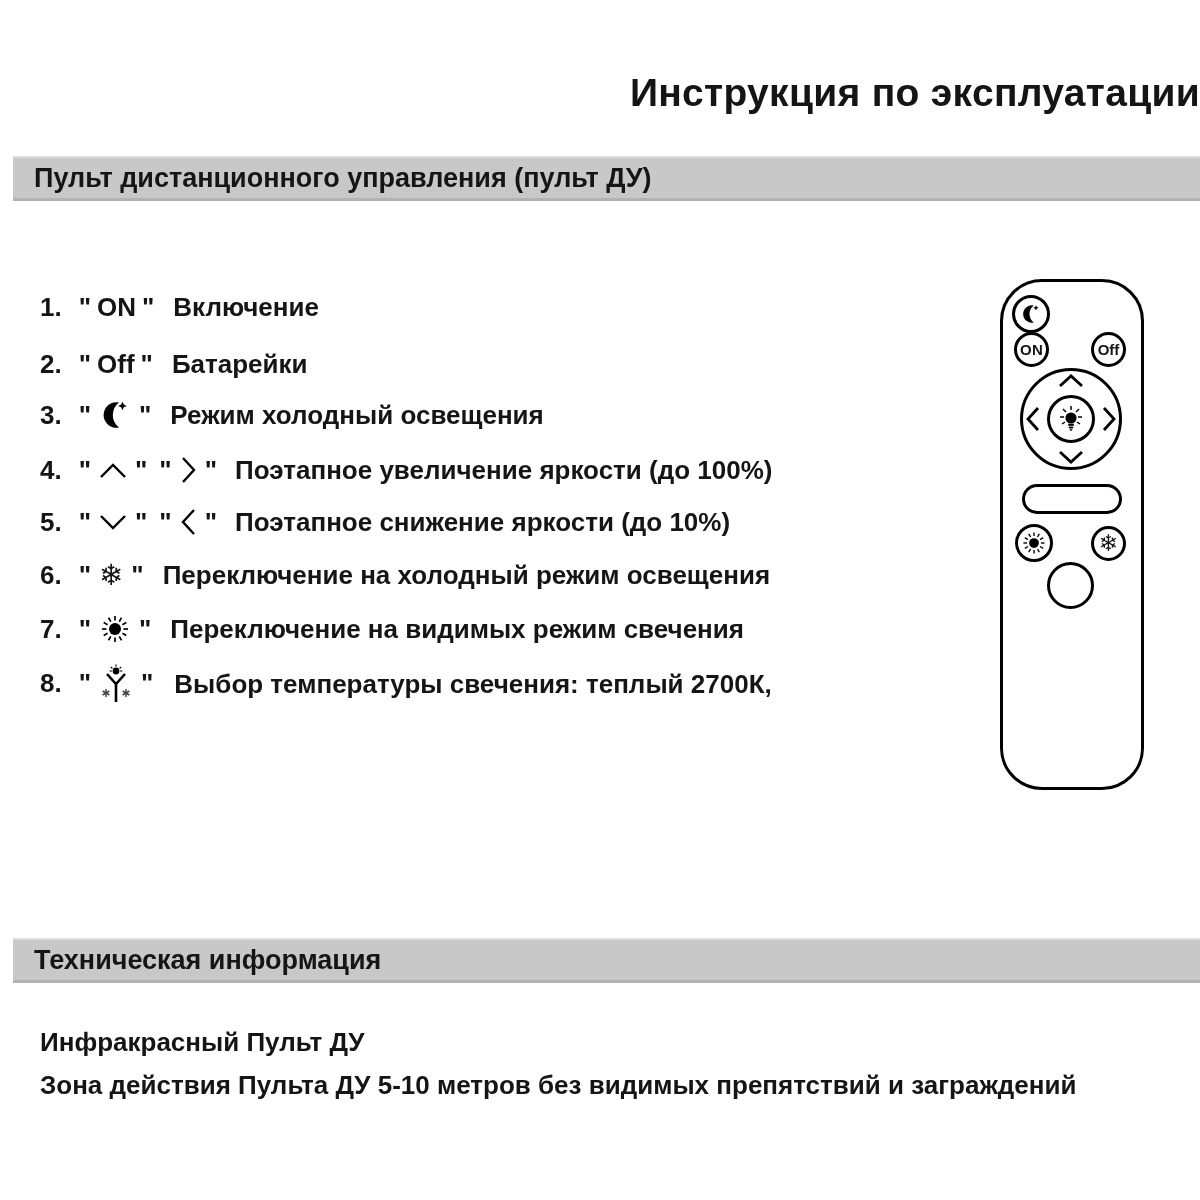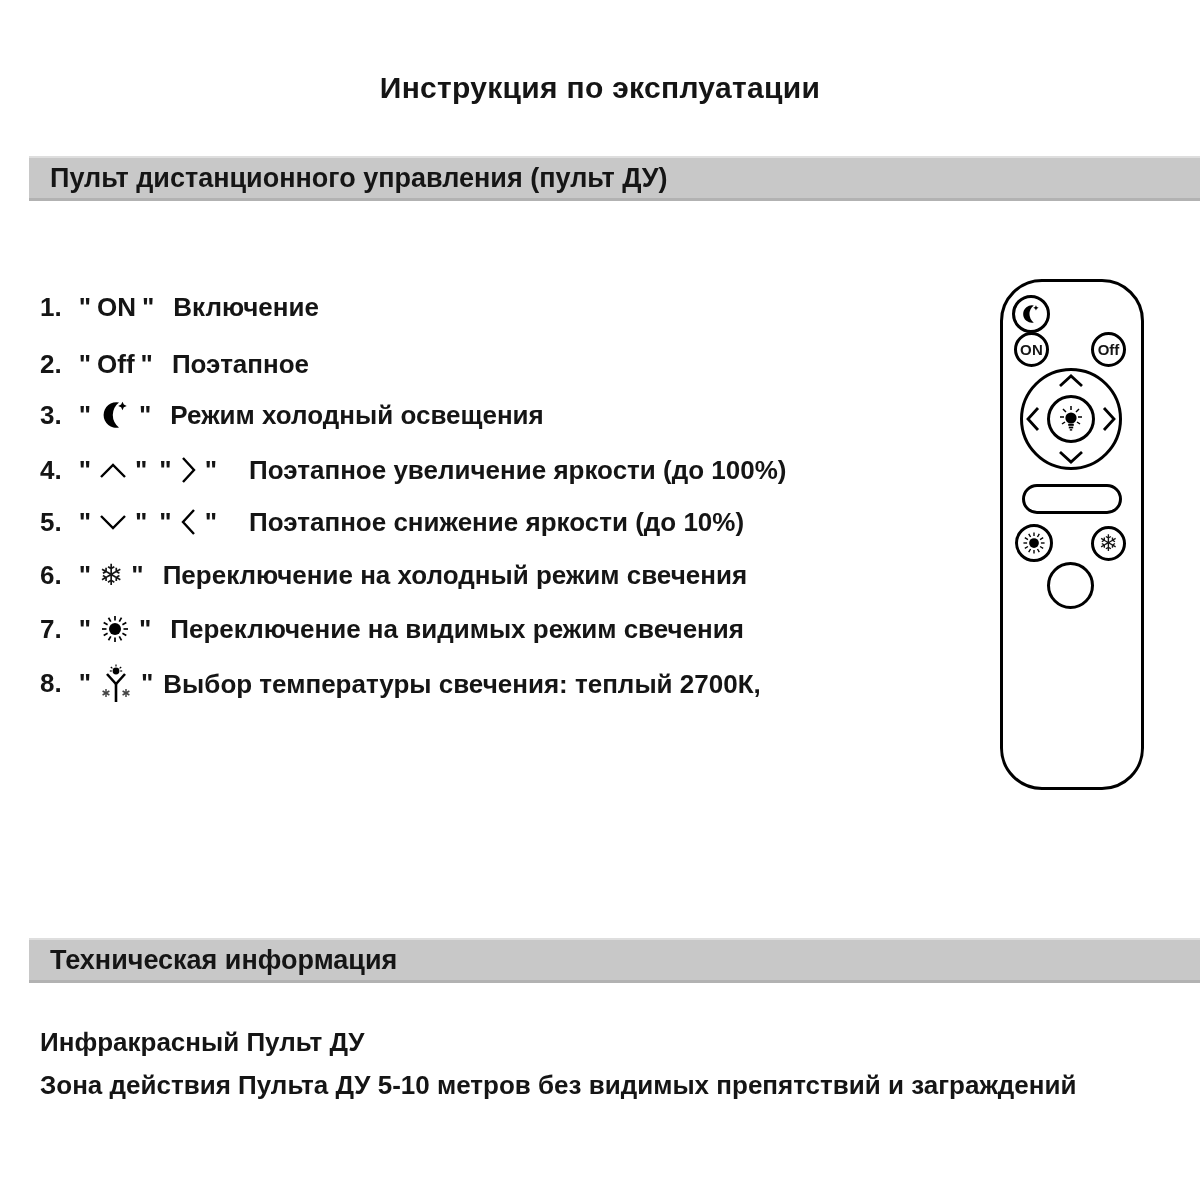--- a/index.html
+++ b/index.html
@@ -8,51 +8,50 @@
     width: 1200px; height: 1200px;
     background: #ffffff;
     position: relative;
     overflow: hidden;
     font-family: "Liberation Sans", "DejaVu Sans", sans-serif;
     font-weight: 700;
     color: #151515;
   }
   .page-title {
     position: absolute; left: 0; top: 71px; width: 100%;
-    text-align: center; font-size: 30px; letter-spacing: 0.3px;
+    text-align: right; font-size: 39px; letter-spacing: 0.3px;
   }
   .section-bar {
     position: absolute; left: 13px; right: 0; height: 45px;
     background: #c8c8c8;
     border-top: 2px solid #dedede;
     border-bottom: 3px solid #b2b2b2;
     display: flex; align-items: center;
     padding-left: 21px;
     font-size: 27px;
-    margin-left: 16px;
   }
   #bar-remote { top: 156px; }
   #bar-tech  { top: 938px; }
 
   .items { position: absolute; left: 40px; top: 0; width: 920px; font-size: 26px; }
   .row { position: absolute; left: 0; height: 36px; display: flex; align-items: center; white-space: nowrap; }
   .row .num { margin-right: 11px; }
   .row .q   { margin: 0 6px; }
   .row .txt { margin-left: 13px; }
-  .row .txt-far { margin-left: 26px; }
+  .row .txt-far { margin-left: 12px; }
   .icn { display: inline-flex; align-items: center; justify-content: center; margin: 0 2px; }
   .snow-glyph { font-size: 29px; line-height: 1; font-weight: 700; }
 
   #row-1 { top: 289px; } #row-2 { top: 346px; } #row-3 { top: 397px; }
   #row-4 { top: 452px; } #row-5 { top: 504px; } #row-6 { top: 557px; }
   #row-7 { top: 611px; }
   #row-8 { top: 663px; height: auto; align-items: flex-start; }
   #row-8 .num, #row-8 .q { line-height: 40px; }
   #row-8 .icn { height: 44px; }
-  .txt8 { margin-left: 4px; line-height: 30px; padding-top: 6px; white-space: nowrap; }
+  .txt8 { margin-left: 15px; line-height: 30px; padding-top: 6px; white-space: nowrap; }
 
   .remote {
     position: absolute; left: 1000px; top: 279px;
     width: 144px; height: 511px;
     border: 3px solid #000; border-radius: 42px;
     background: #fff;
   }
   .rbtn {
     position: absolute; border: 3px solid #000; border-radius: 50%;
     background: #fff; display: flex; align-items: center; justify-content: center;
@@ -99,21 +98,21 @@
     <span>ON</span>
     <span class="q">"</span>
     <span class="txt">Включение</span>
   </div>
 
   <div class="row" id="row-2">
     <span class="num">2.</span>
     <span class="q">"</span>
     <span>Off</span>
     <span class="q">"</span>
-    <span class="txt">Поэтапное</span>
+    <span class="txt">Батарейки</span>
   </div>
 
   <div class="row" id="row-3">
     <span class="num">3.</span>
     <span class="q">"</span>
     <span class="icn">
       <svg width="32" height="32" viewBox="0 0 24 24">
         <path d="M15 2.6 A 9.6 9.6 0 1 0 15 21.4 A 11.8 11.8 0 0 1 15 2.6 Z" fill="#000"></path>
         <path d="M17.6 2 l1 2.2 2.2 1 -2.2 1 -1 2.2 -1-2.2 -2.2-1 2.2-1 z" fill="#000"></path>
       </svg>
@@ -158,21 +157,21 @@
     </span>
     <span class="q">"</span>
     <span class="txt txt-far">Поэтапное снижение яркости (до 10%)</span>
   </div>
 
   <div class="row" id="row-6">
     <span class="num">6.</span>
     <span class="q">"</span>
     <span class="icn snow-glyph">❄</span>
     <span class="q">"</span>
-    <span class="txt">Переключение на холодный режим свечения</span>
+    <span class="txt">Переключение на холодный режим освещения</span>
   </div>
 
   <div class="row" id="row-7">
     <span class="num">7.</span>
     <span class="q">"</span>
     <span class="icn">
       <svg width="32" height="32" viewBox="0 0 32 32">
         <circle cx="16" cy="16" r="6" fill="#000"></circle>
         <g stroke="#000" stroke-width="1.7">
           <line x1="24.5" y1="16" x2="29" y2="16"></line>

